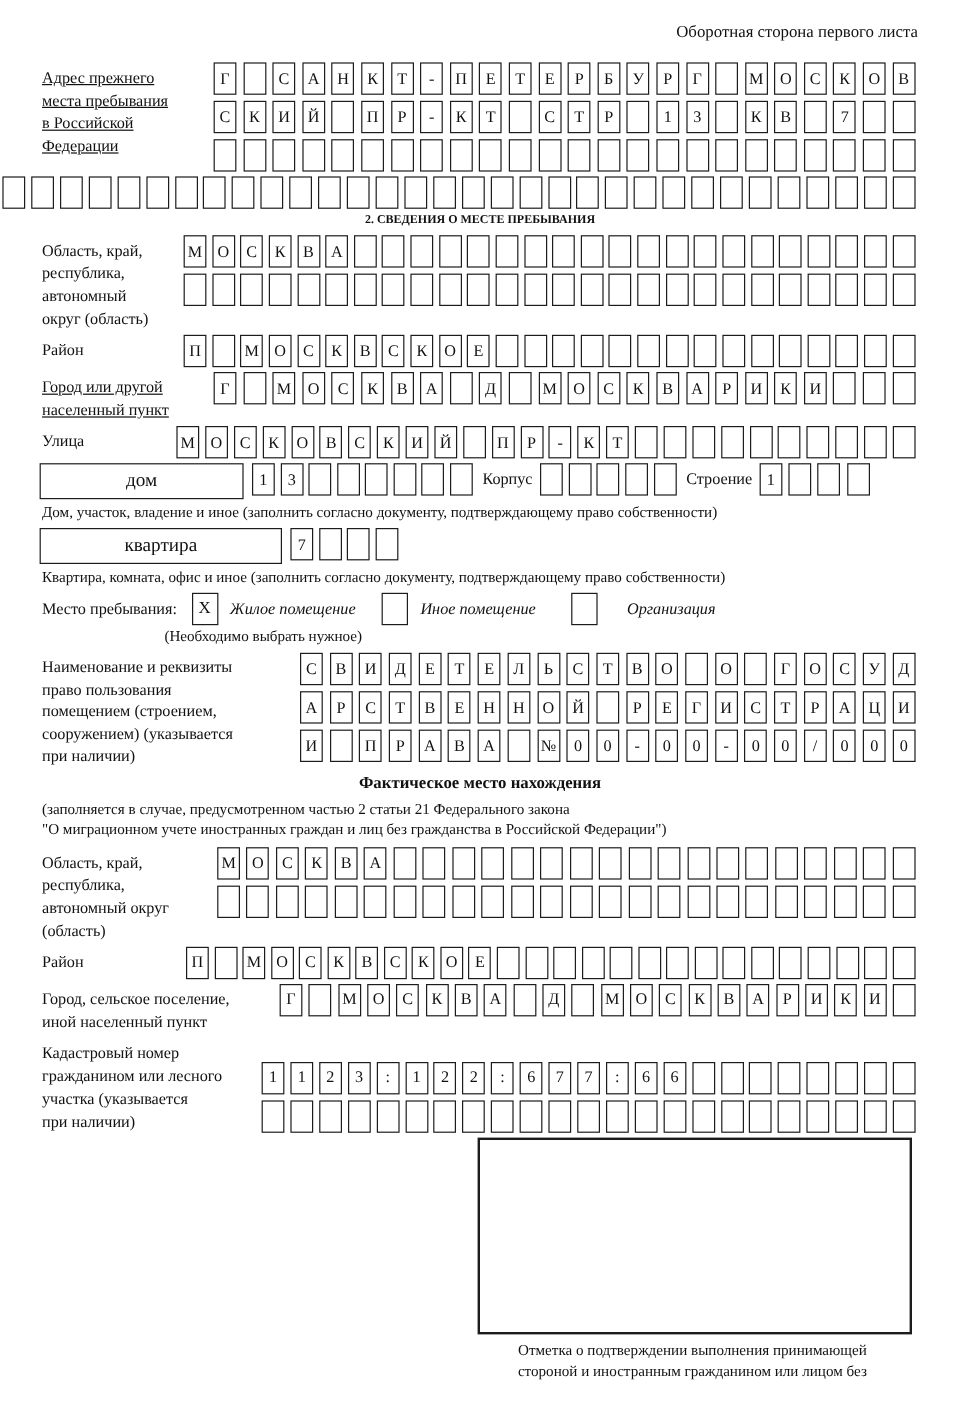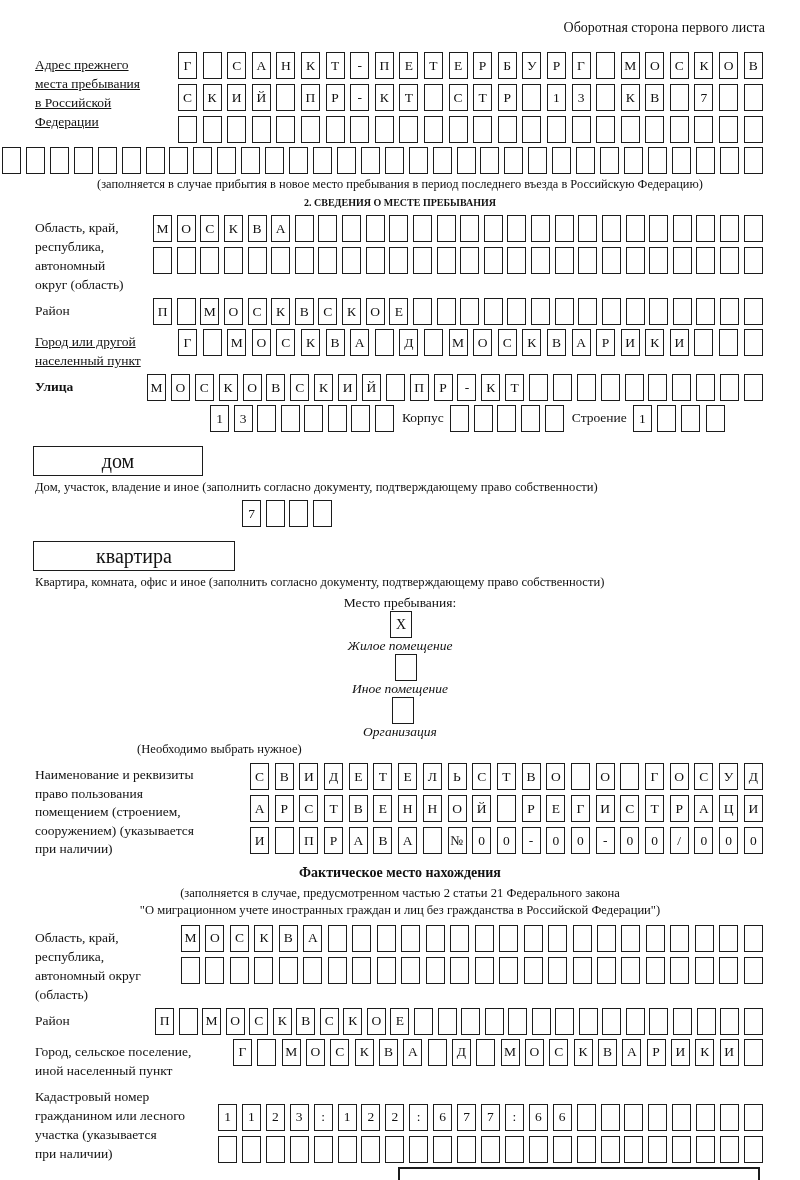--- a/index.html
+++ b/index.html
@@ -8,50 +8,50 @@
     width:800px;height:1180px;
     box-sizing:border-box;
     padding:20px 35px 0 35px;
     font-family:"Liberation Serif", serif;
     color:#111;
     overflow:hidden;
   }
   .top-note{text-align:right;font-size:14px;margin-bottom:16px;}
   .row{display:flex;align-items:flex-start;margin-bottom:4px;}
   .label{font-size:13.5px;line-height:19px;padding-top:3px;flex-shrink:0;}
-  .w143{width:143px;text-decoration:underline;} .w118{width:118px;} .w112{width:112px;font-weight:bold;}
+  .w143{width:143px;text-decoration:underline;} .w118{width:118px;} .w112{width:112px;}
   .w215{width:215px;} .w146{width:146px;} .w120{width:120px;} .w198{width:198px;} .w183{width:183px;}
   .cellcol{display:flex;flex-direction:column;row-gap:5px;}
   .cells{display:flex;justify-content:space-between;flex-shrink:0;}
   .cell{
     box-sizing:border-box;width:19px;height:27px;
     border:1.6px solid #1c1c1c;
     display:flex;align-items:center;justify-content:center;
     font-size:13.5px;background:#fff;
   }
   .caption{font-size:12.4px;text-align:center;margin:1px 0 5px 0;}
   .caption-left{font-size:12.6px;margin:1px 0 5px 0;}
   .sec-title{font-size:10px;font-weight:bold;text-align:center;margin:4px 0 7px 0;}
   .sub-title{font-size:14px;font-weight:bold;text-align:center;margin:6px 0 4px 0;}
   .bigbox{
     box-sizing:border-box;height:30px;border:1.7px solid #1c1c1c;
     display:flex;align-items:center;justify-content:center;
-    font-size:20px;flex-shrink:0;background:#fff;margin-top:41px;
+    font-size:16px;flex-shrink:0;background:#fff;
   }
   .inline-label{font-size:13.5px;padding:5px 6px 0 8px;flex-shrink:0;}
-  .stay-row{align-items:center;margin-bottom:2px;flex-direction:column;}
+  .stay-row{align-items:center;margin-bottom:2px;}
   .stay-label{font-size:13.5px;}
   .checkbox{
     box-sizing:border-box;width:22px;height:27px;border:1.7px solid #1c1c1c;
     display:flex;align-items:center;justify-content:center;
     font-size:14px;margin:0 10px 0 12px;flex-shrink:0;background:#fff;
   }
   .opt-label{font-size:13.5px;font-style:italic;}
   .stay-note{font-size:12.6px;margin:0 0 6px 102px;}
-  .fact-notes{font-size:12.6px;text-align:center;line-height:17px;margin-bottom:6px;}
+  .fact-notes{font-size:12.6px;text-align:left;line-height:17px;margin-bottom:6px;}
   .stamp-box{
     box-sizing:border-box;width:362px;height:164px;
     border:2px solid #1c1c1c;margin:2px 0 4px 363px;background:#fff;
   }
   .stamp-caption{width:380px;margin-left:352px;font-size:12.6px;line-height:18px;text-align:center;}
   .mt20{margin-top:20px;}
 </style>
 </head>
 <body>
 
@@ -174,21 +174,20 @@
       <div class="cell"></div>
       <div class="cell"></div>
       <div class="cell"></div>
       <div class="cell"></div>
       <div class="cell"></div>
       <div class="cell"></div>
       <div class="cell"></div>
       <div class="cell"></div>
       <div class="cell"></div>
     </div>
-  <div class="caption">(заполняется в случае прибытия в новое место пребывания в период последнего въезда в Российскую Федерацию)</div>
 
   <div class="sec-title">2. СВЕДЕНИЯ О МЕСТЕ ПРЕБЫВАНИЯ</div>
 
   <div class="row">
     <div class="label w118">
         <div>Область, край,</div>
         <div>республика,</div>
         <div>автономный</div>
         <div>округ (область)</div>
       </div>

